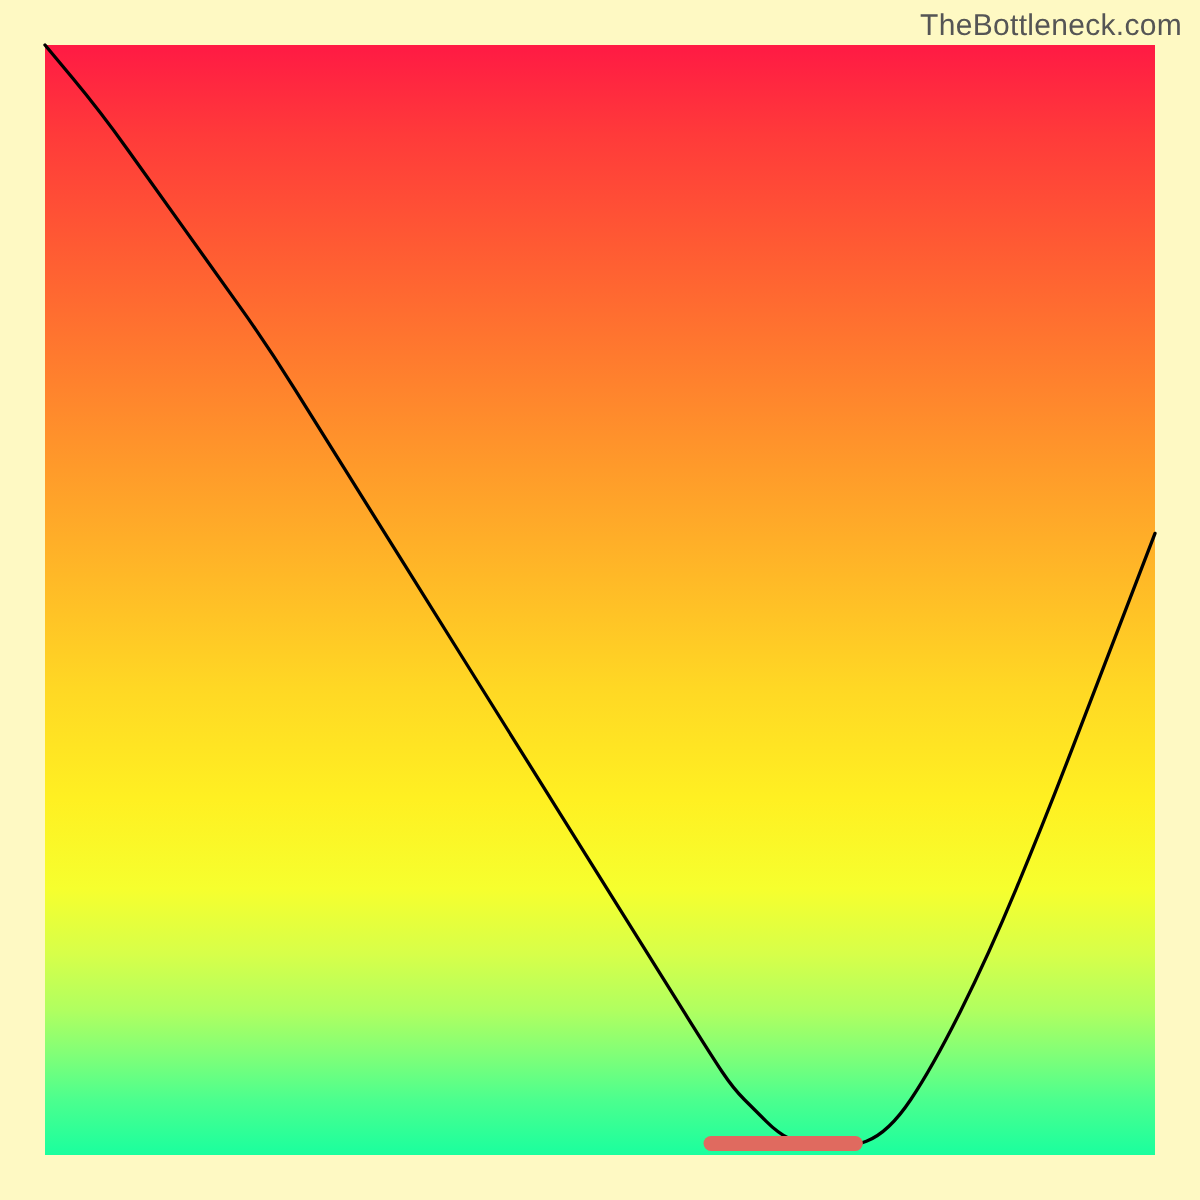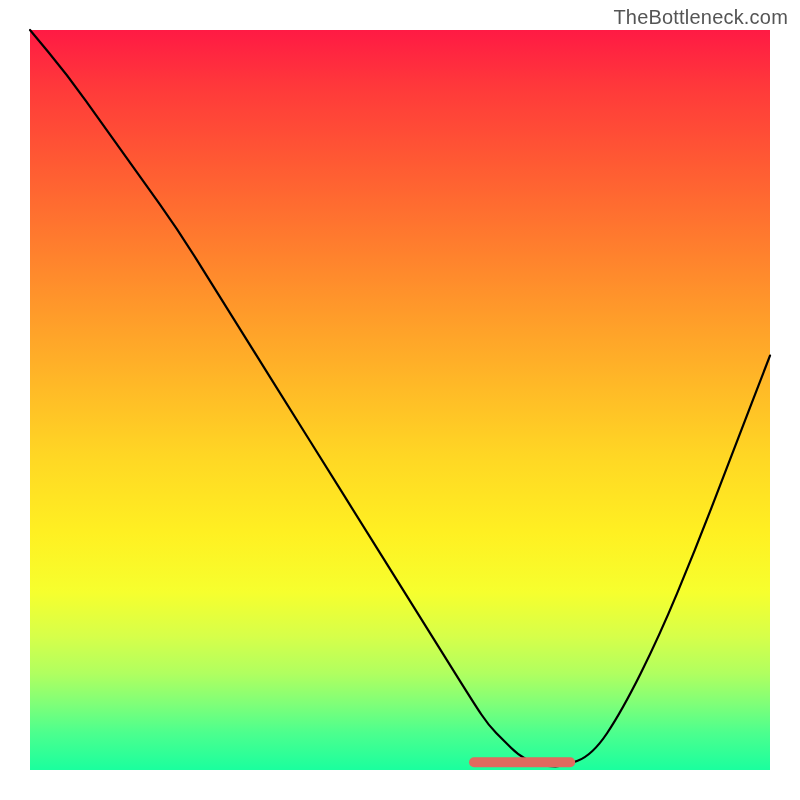--- a/index.html
+++ b/index.html
@@ -8,21 +8,21 @@
     width: 800px;
     height: 800px;
     background: #000;
     overflow: hidden;
     font-family: Arial, Helvetica, sans-serif;
   }
   .frame {
     position: relative;
     width: 800px;
     height: 800px;
-    background: #ffffff;
+    background: #fef9c3;
   }
   .plot-area {
     position: absolute;
     left: 30px;
     top: 30px;
     width: 740px;
     height: 740px;
     background: linear-gradient(to bottom,
       #ff1a44 0%,
       #ff3a3a 8%,

